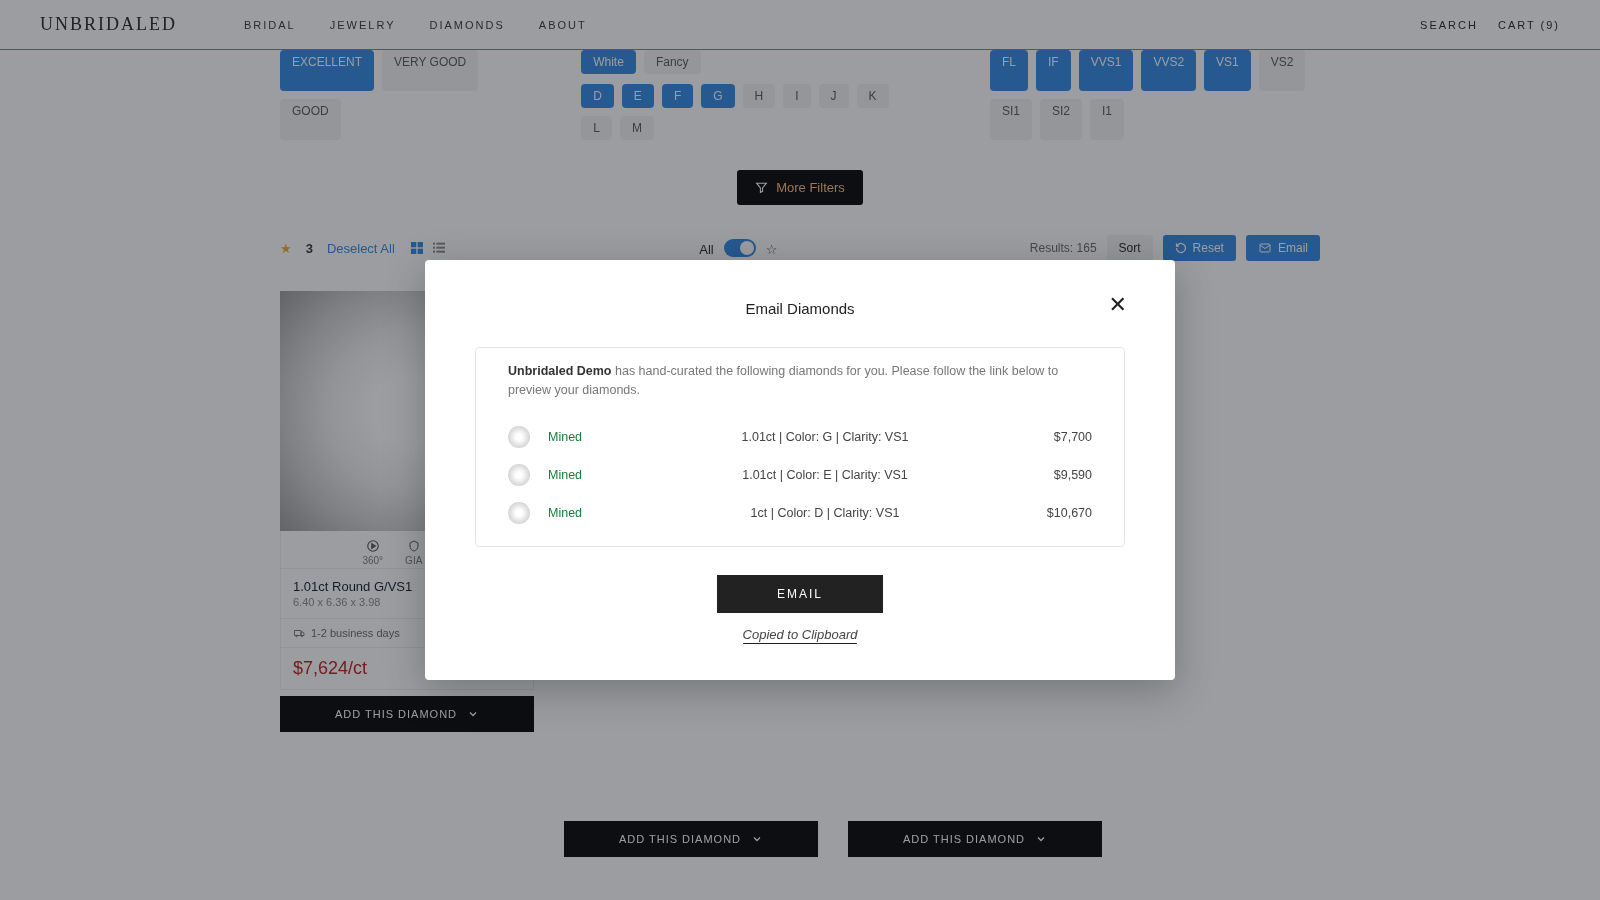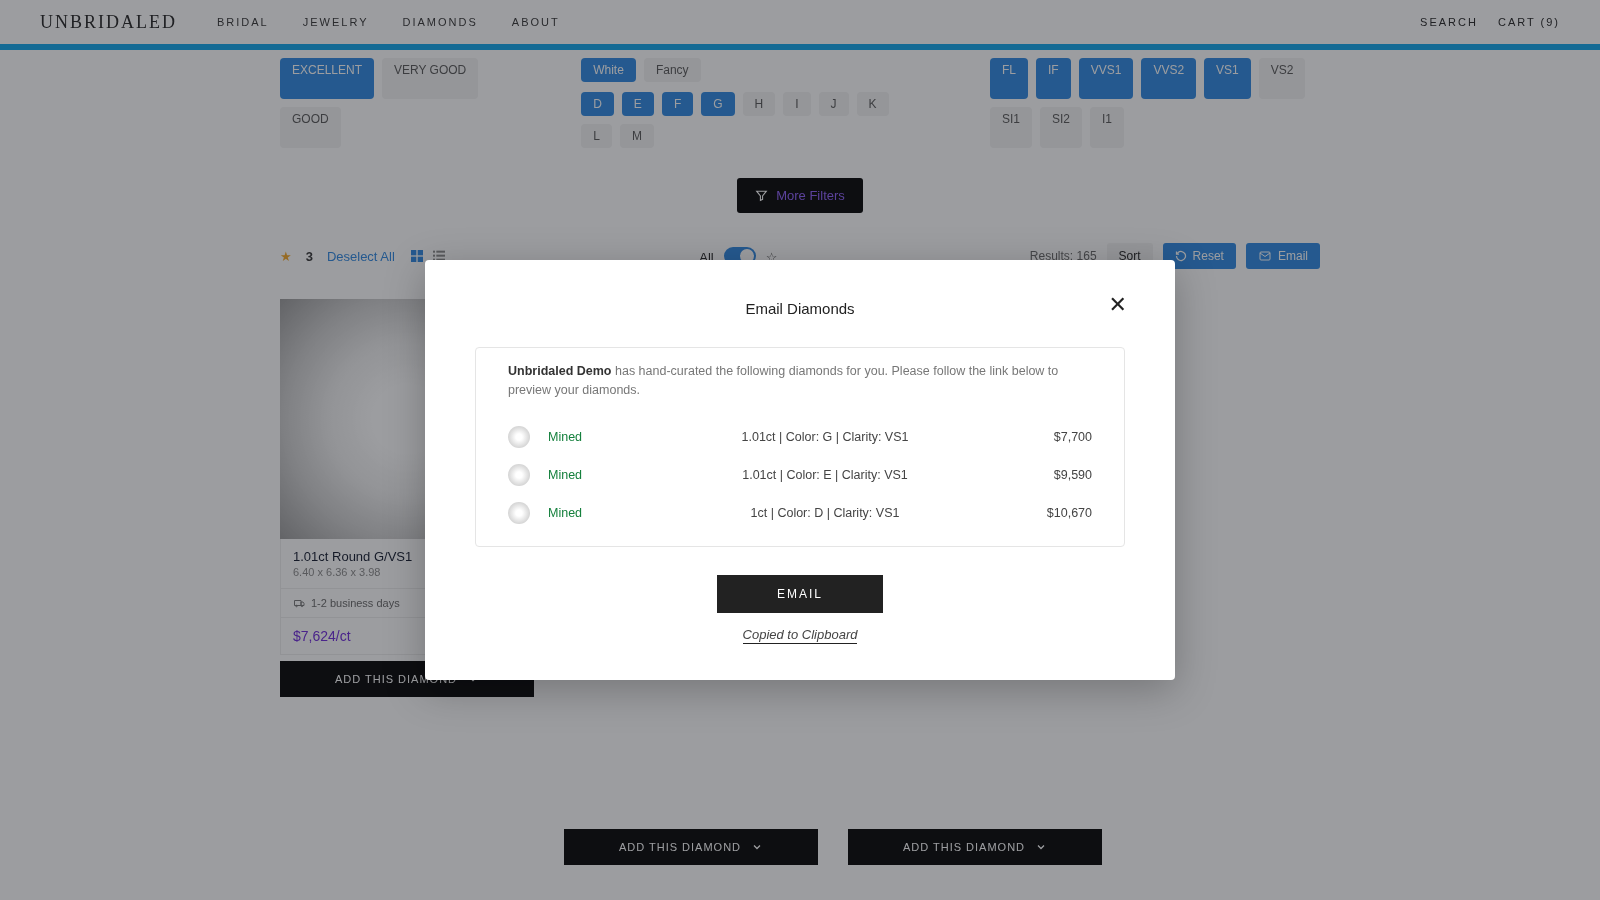--- a/index.html
+++ b/index.html
@@ -1,32 +1,32 @@
 <!DOCTYPE html>
 <html><head>
 <meta charset="utf-8">
 <style>
   * { box-sizing: border-box; margin: 0; padding: 0; }
   body { font-family: -apple-system, BlinkMacSystemFont, "Segoe UI", Arial, sans-serif; background: #fff; color: #222; width: 1600px; height: 900px; overflow: hidden; position: relative; }
   a { text-decoration: none; color: inherit; }
 
   
-  .header { height: 50px; display: flex; align-items: center; padding: 0 40px; border-bottom: 6px solid #0ea5e9; }
+  .header { height: 50px; display: flex; align-items: center; padding: 0 40px; border-bottom: 1px solid #0ea5e9; gap: 27px; }
   .logo { font-family: Georgia, serif; font-size: 18px; letter-spacing: 2px; font-weight: 500; margin-right: 40px; }
   .nav-links { display: flex; gap: 34px; font-size: 11px; letter-spacing: 2px; font-weight: 500; color: #333; }
   .header-right { margin-left: auto; display: flex; gap: 20px; font-size: 11px; letter-spacing: 2px; }
 
   
   .main { padding: 0 280px 40px 280px; }
-  .filter-row { display: flex; justify-content: flex-end; gap: 64px; margin-top: 8px; }
+  .filter-row { display: flex; justify-content: flex-end; gap: 64px; }
   .filter-group { display: flex; flex-wrap: wrap; gap: 8px; }
   .chip { padding: 5px 12px; border-radius: 4px; background: #f2f2f2; color: #555; font-size: 12px; cursor: pointer; }
   .chip.sel { background: #2b86e0; color: #fff; }
   .more-filters { display: flex; justify-content: center; margin: 30px 0 30px; }
-  .more-btn { background: #000; color: #8b5cf6; padding: 10px 18px; font-size: 13px; border: none; border-radius: 3px; display: flex; align-items: center; gap: 8px; cursor: pointer; }
+  .more-btn { background: #000; color: #fdba74; padding: 10px 18px; font-size: 13px; border: none; border-radius: 3px; display: flex; align-items: center; gap: 8px; cursor: pointer; }
 
   
   .toolbar { display: flex; align-items: center; gap: 14px; font-size: 13px; margin-bottom: 30px; }
   .star { color: #f5a623; }
   .count { color: #333; font-weight: 600; }
   .deselect { color: #2b86e0; cursor: pointer; }
   .view-toggle { display: flex; gap: 6px; }
   .view-toggle span { cursor: pointer; color: #2b86e0; }
   .view-toggle .inactive { color: #888; }
   .center-toolbar { margin-left: auto; margin-right: auto; display: flex; align-items: flex-end; gap: 10px; }
@@ -40,21 +40,21 @@
   
   .grid { display: flex; gap: 30px; }
   .card { width: 254px; background: #fff; }
   .card-img { width: 254px; height: 240px; background: radial-gradient(circle, #fff 20%, #eee 45%, #ccc 70%, #999 100%); position: relative; }
   .card-meta-row { display: flex; justify-content: center; gap: 22px; padding: 8px 0 2px; border: 1px solid #eee; border-top: none; font-size: 10px; color: #777; }
   .card-meta-row span { text-align: center; }
   .card-info { border: 1px solid #eee; border-top: none; padding: 10px 12px; }
   .card-title { font-size: 13px; color: #0f172a; }
   .card-dims { font-size: 11px; color: #888; margin-top: 2px; }
   .card-shipping { border: 1px solid #eee; border-top: none; padding: 8px 12px; font-size: 11px; color: #666; display: flex; gap: 6px; }
-  .card-price { border: 1px solid #eee; border-top: none; padding: 10px 12px; font-size: 14px; color: #6d28d9; }
+  .card-price { border: 1px solid #eee; border-top: none; padding: 10px 12px; font-size: 18px; color: #b91c1c; }
   .add-btn { width: 100%; background: #000; color: #fff; border: none; padding: 12px 16px; font-size: 11px; letter-spacing: 1px; display: flex; align-items: center; justify-content: center; gap: 10px; cursor: pointer; margin-top: 6px; }
 
   
   .overlay { position: absolute; inset: 0; background: rgba(30, 32, 38, 0.44); display: flex; align-items: flex-start; justify-content: center; padding-top: 260px; }
   .modal { width: 750px; background: #fff; border-radius: 4px; padding: 40px 50px 36px; position: relative; box-shadow: 0 10px 40px rgba(0,0,0,0.25); }
   .modal-close { position: absolute; top: 32px; right: 48px; font-size: 22px; cursor: pointer; color: #222; background: none; border: none; }
   .modal-title { text-align: center; font-size: 15px; color: #222; margin-bottom: 30px; }
   .modal-body { border: 1px solid #e5e5e5; border-radius: 4px; padding: 14px 32px; }
   .modal-intro { font-size: 12.5px; color: #777; line-height: 1.5; margin-bottom: 18px; }
   .modal-intro b { color: #333; font-weight: 600; }
@@ -190,20 +190,43 @@
             </svg>
         </span>
         <span>Email</span>
       </button>
     </div>
   </div>
 
   <div class="grid">
     <div class="card">
       <div class="card-img"></div>
+      <div class="card-meta-row">
+        <span style="display:flex;flex-direction:column;align-items:center;gap:2px;">
+          <span>
+            <svg width="14" height="14" viewBox="0 0 24 24" fill="none" stroke="#555" stroke-width="2">
+                <circle cx="12" cy="12" r="9"></circle>
+                <path d="M10 8l6 4-6 4z" fill="#555"></path>
+              </svg>
+          </span>
+          <span>360°</span>
+        </span>
+        <span style="display:flex;flex-direction:column;align-items:center;gap:2px;">
+          <span>
+            <svg width="12" height="14" viewBox="0 0 24 24" fill="none" stroke="#555" stroke-width="2">
+                <path d="M12 2l8 4v6c0 5-3.5 9-8 10-4.5-1-8-5-8-10V6z"></path>
+              </svg>
+          </span>
+          <span>GIA</span>
+        </span>
+        <span style="display:flex;flex-direction:column;align-items:center;gap:2px;">
+          <span>&nbsp;</span>
+          <span>D</span>
+        </span>
+      </div>
       <div class="card-info">
         <div class="card-title">1.01ct Round G/VS1</div>
         <div style="display:flex;justify-content:space-between;">
           <div class="card-dims">6.40 x 6.36 x 3.98</div>
           <div class="card-dims">T:</div>
         </div>
       </div>
       <div class="card-shipping">
         <span>
           <svg width="12" height="12" viewBox="0 0 24 24" fill="none" stroke="#777" stroke-width="2">

